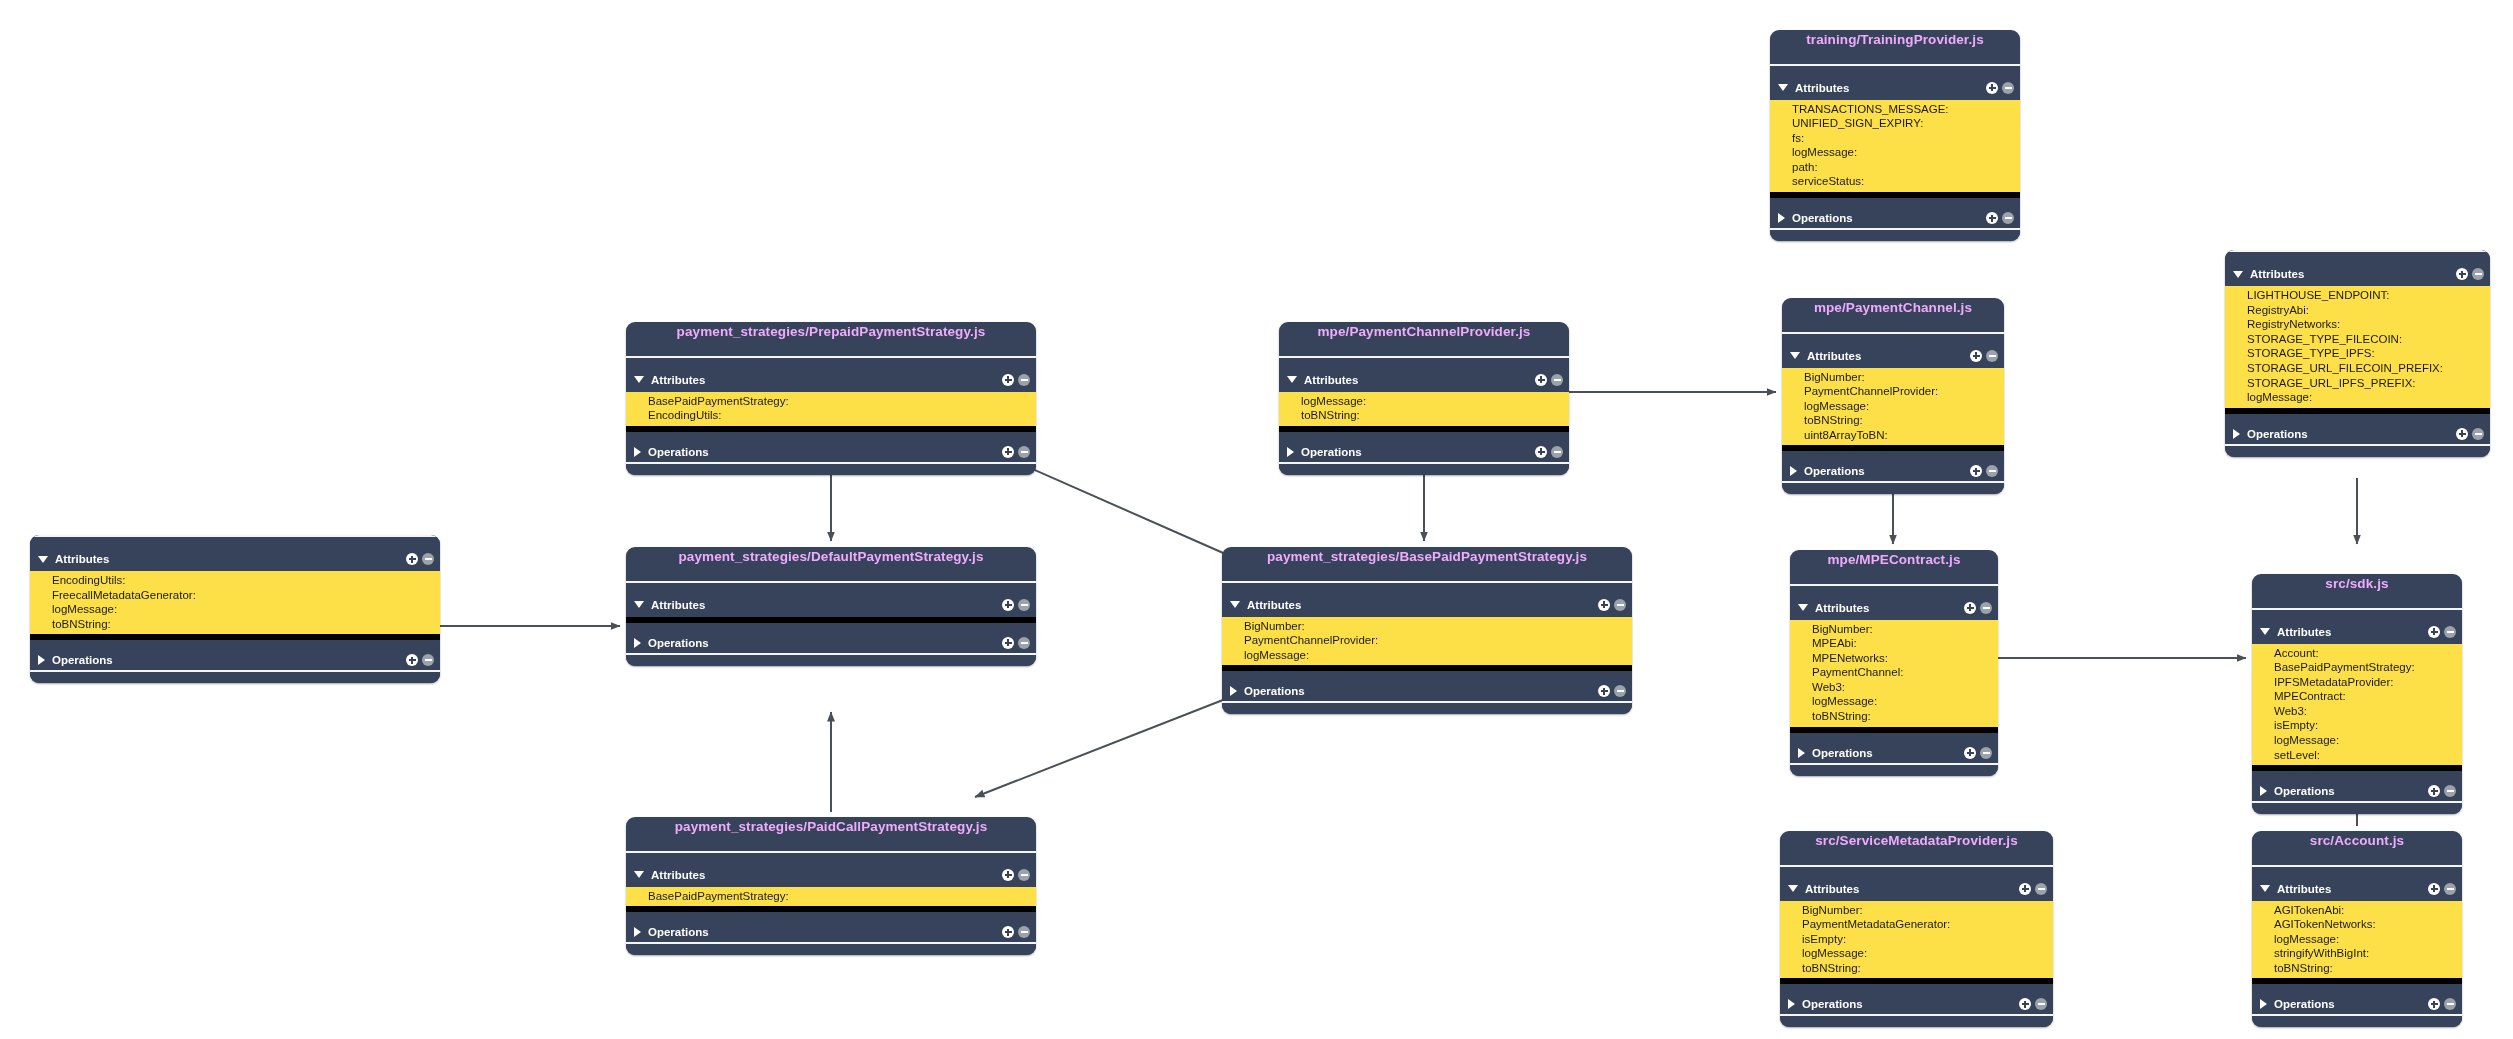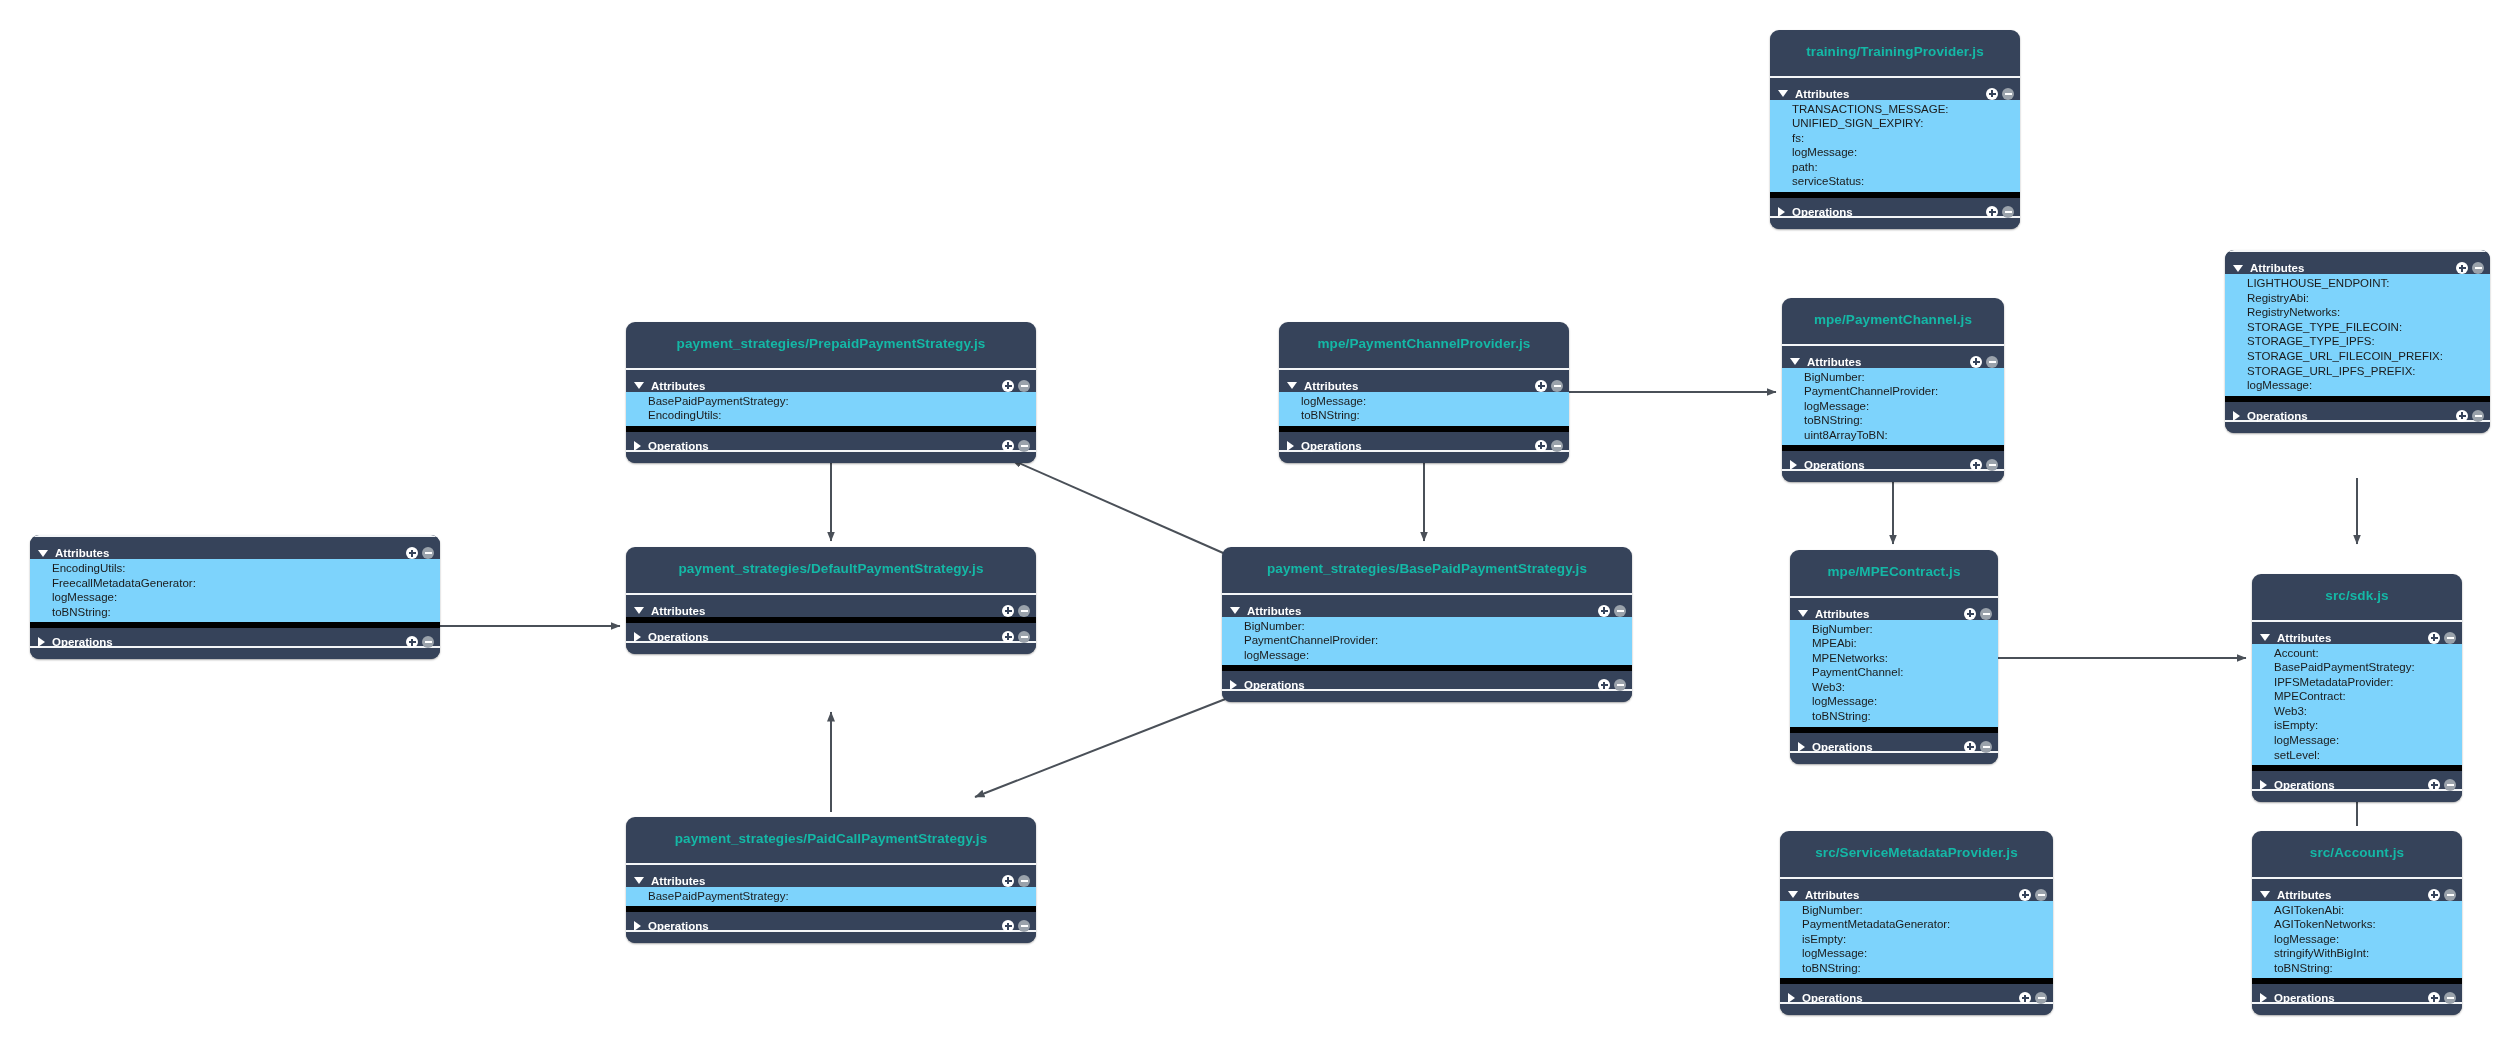--- a/index.html
+++ b/index.html
@@ -12,33 +12,33 @@
 
   .node{
     position:absolute;
     background:#36435a;
     border-radius:9px;
     box-shadow:0 1px 2px rgba(0,0,0,.35);
     overflow:hidden;
     box-sizing:border-box;
   }
   .node-title{
-    color:#14b8a6;
+    color:#f0abfc;
     font-size:13.5px;
     font-weight:bold;
     text-align:center;
-    padding:14px 10px 16px 10px;
+    padding:2px 10px 16px 10px;
     line-height:1.15;
     letter-spacing:.1px;
     white-space:nowrap;
     overflow:hidden;
   }
   .sec-bar{
     position:relative;
-    height:24px;
+    height:36px;
     background:#36435a;
     border-top:2px solid #f4f6f8;
     display:flex;
     align-items:center;
     padding:10px 6px 0 8px;
     box-sizing:border-box;
   }
   .sec-bar.ops{border-top:6px solid #000000;}
   .tri{
     width:0;height:0;margin-right:7px;flex:0 0 auto;
@@ -65,21 +65,21 @@
   .circ.minus{background:#9aa2ab;}
   .circ.plus::before,.circ.plus::after{
     content:"";position:absolute;background:#36435a;
   }
   .circ.plus::before{left:2.5px;top:5px;width:7px;height:2px;}
   .circ.plus::after{left:5px;top:2.5px;width:2px;height:7px;}
   .circ.minus::before{
     content:"";position:absolute;left:2.5px;top:5px;width:7px;height:2px;background:#ffffff;
   }
   .attrs{
-    background:#7dd3fc;
+    background:#fde047;
     padding:2px 0 3px 0;
   }
   .attr{
     color:#1b1b1b;
     font-size:11.5px;
     line-height:14.6px;
     padding-left:22px;
     white-space:nowrap;
     overflow:hidden;
   }

